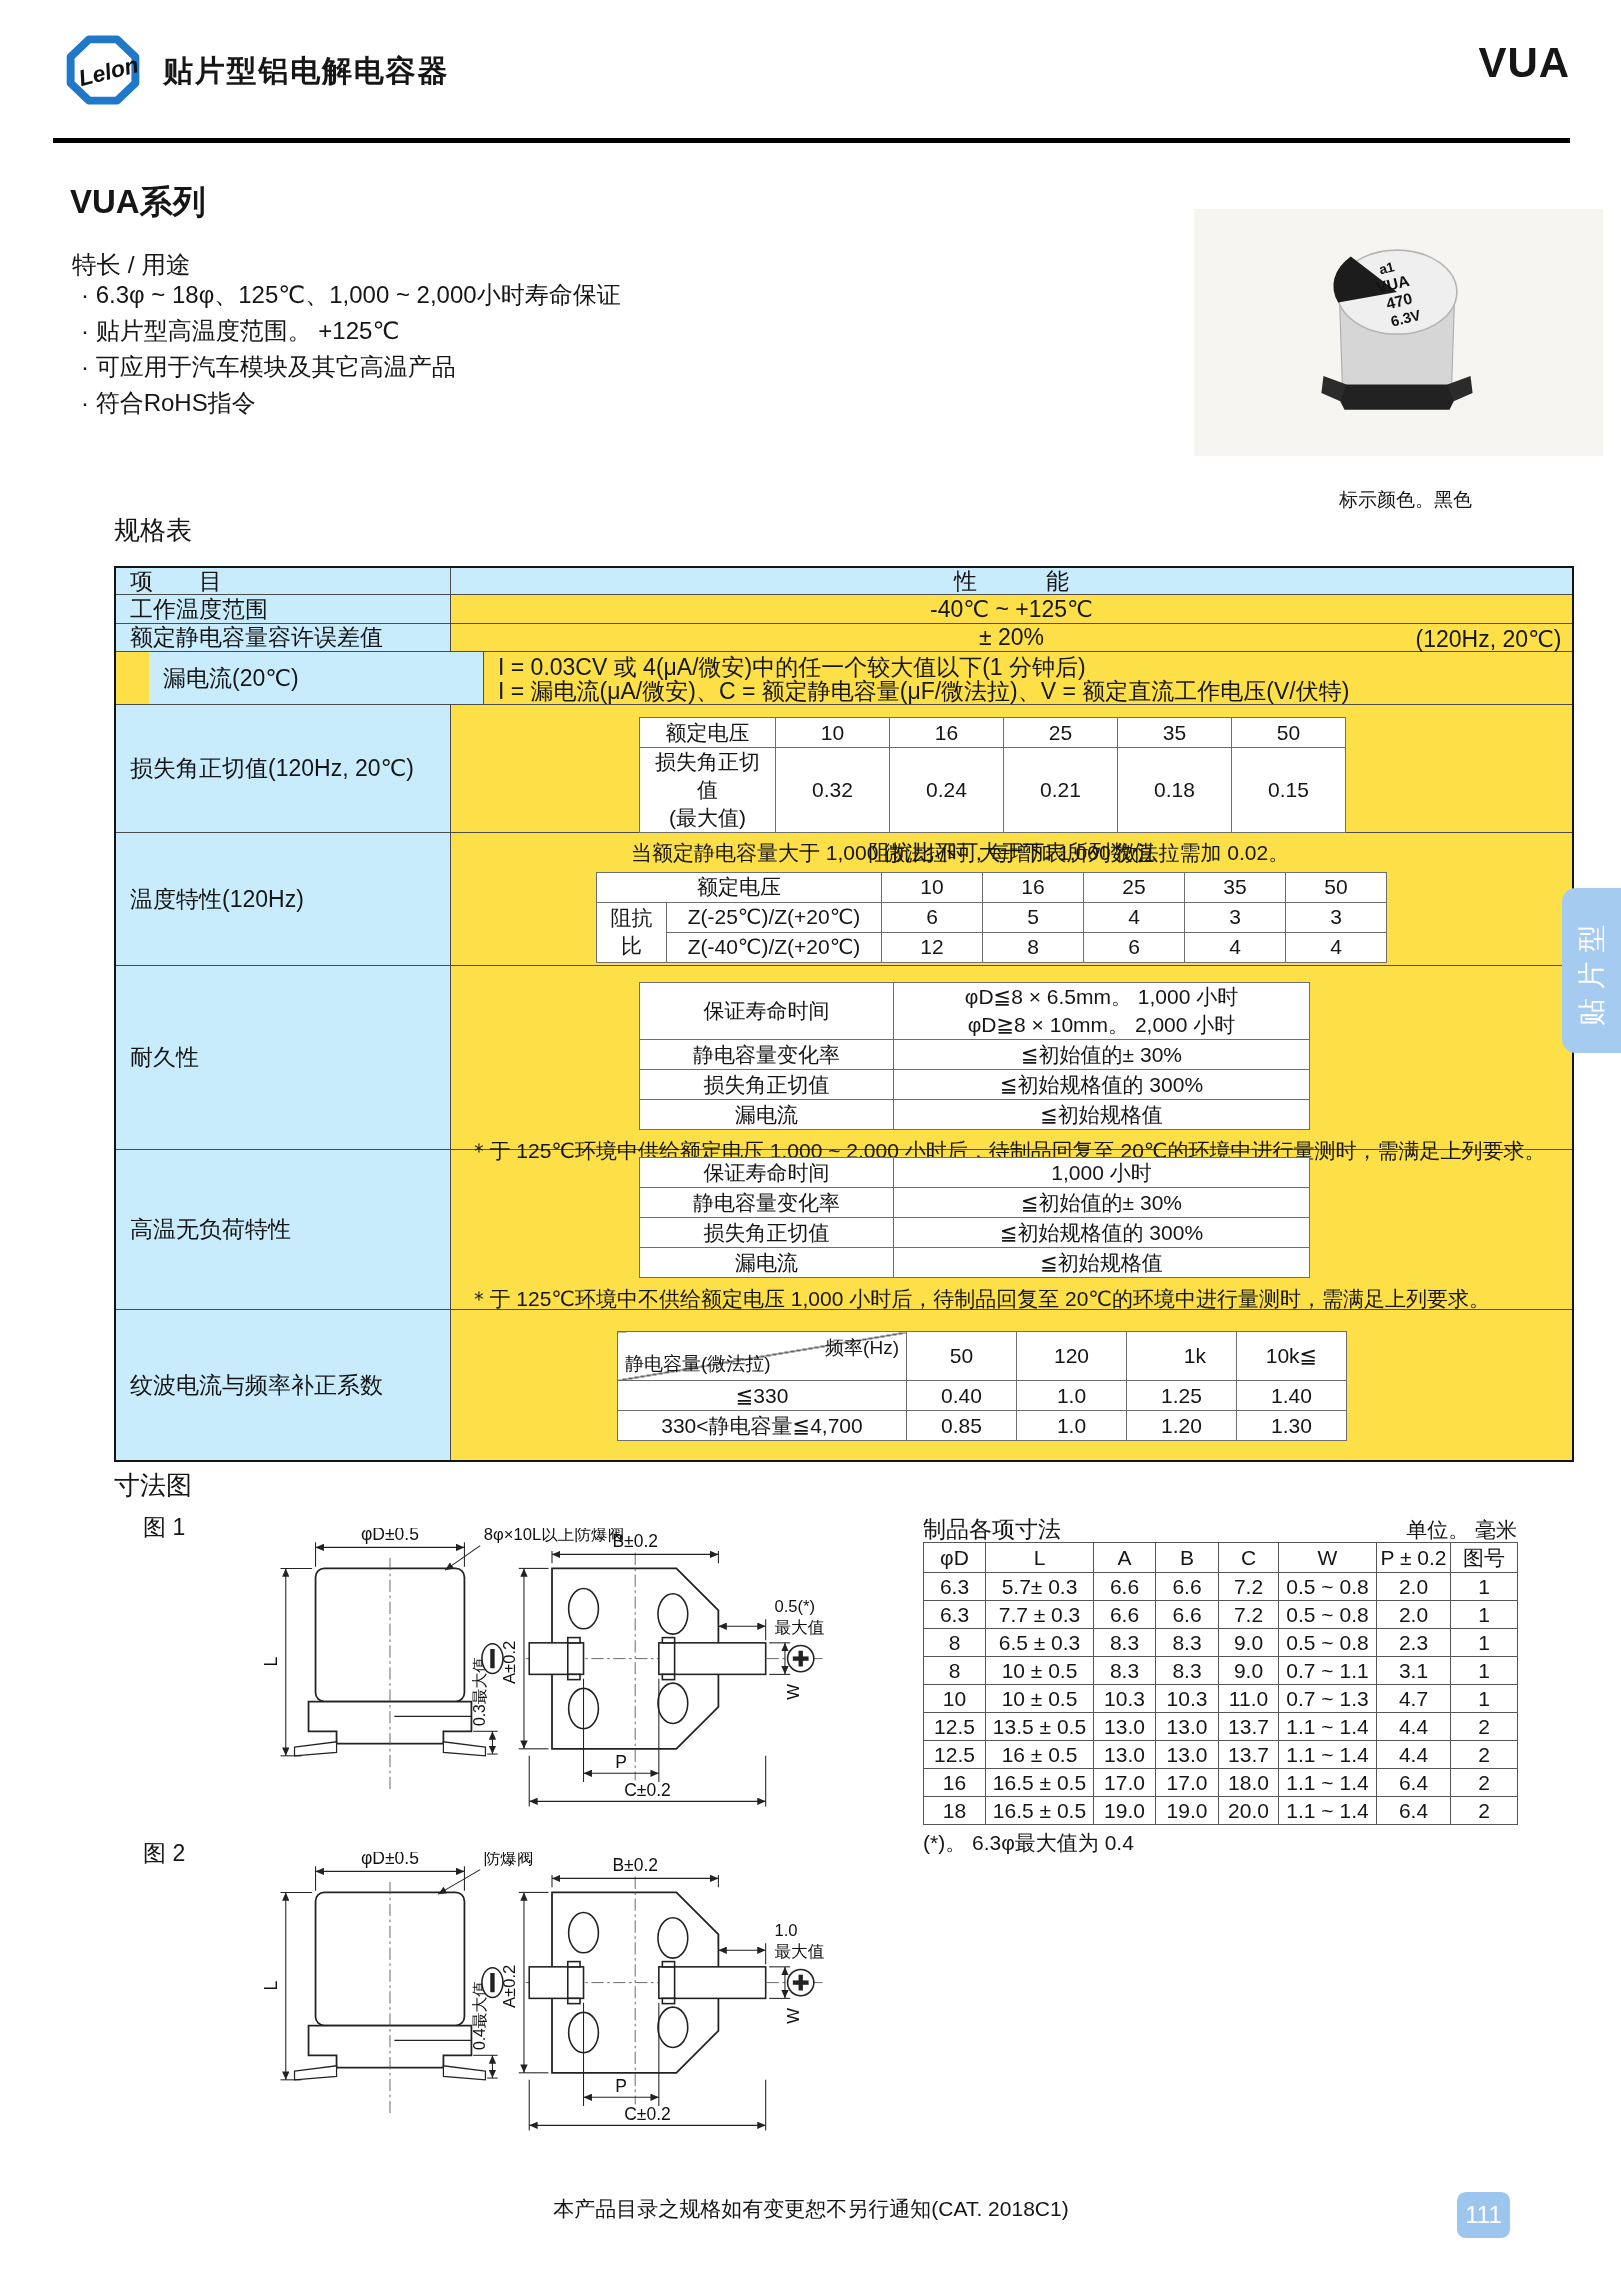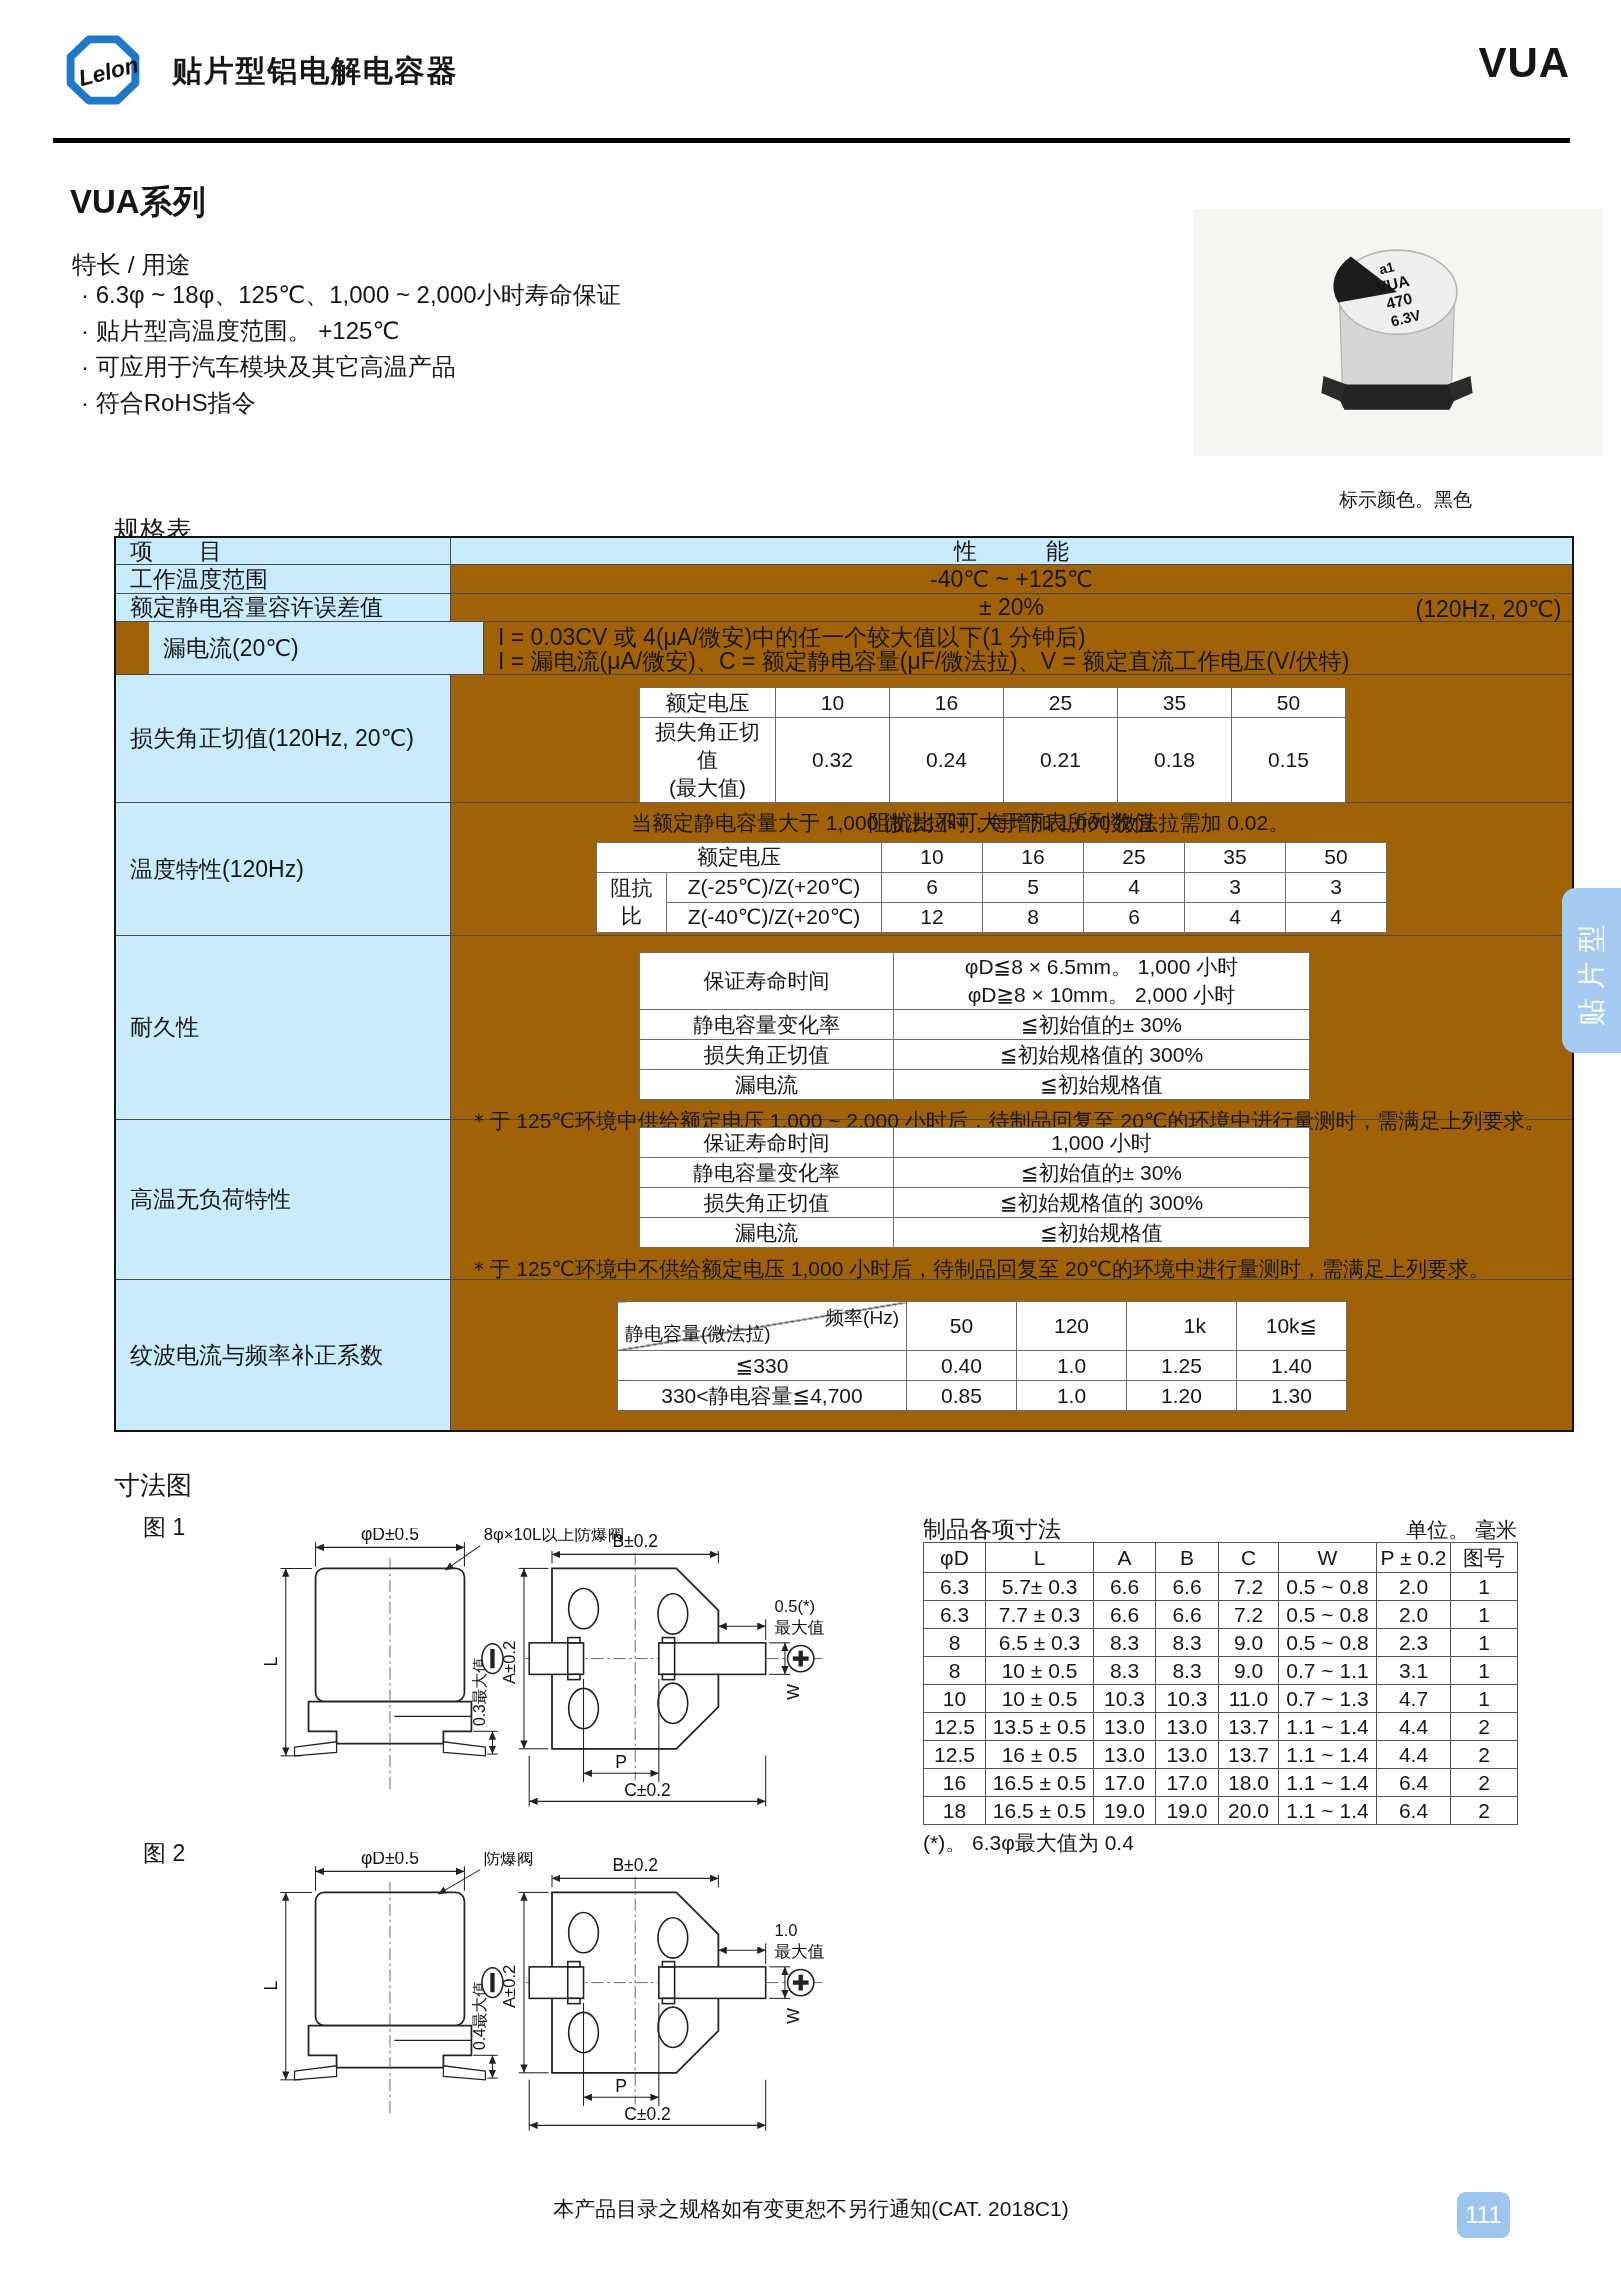--- a/index.html
+++ b/index.html
@@ -11,21 +11,21 @@
   .hd-code{font-size:42px;font-weight:bold;letter-spacing:0.9px;}
   .hd-rule{background:#000;height:5.3px;}
   .series-title{font-size:33px;font-weight:bold;}
   .feat-head{font-size:24.5px;}
   .feat li{font-size:24px;line-height:36px;list-style:none;}
   .feat{margin:0;padding:0;}
   .photo-box{background:#f6f5f2;}
   .mark-note{font-size:19px;}
   .sec-head{font-size:26px;}
   
-  .spec{position:absolute;left:114px;top:536px;width:1460px;border:2.6px solid #141414;background:#a16207;box-sizing:border-box;}
+  .spec{position:absolute;left:114px;top:566px;width:1460px;border:2.6px solid #141414;background:#fde047;box-sizing:border-box;}
   .srow{display:flex;border-top:1.8px solid #4c4c4c;box-sizing:border-box;}
   .srow:first-child{border-top:none;}
   .slabel{width:335px;flex:0 0 335px;background:#c9ecfc;border-right:1.8px solid #4c4c4c;display:flex;align-items:center;padding-left:14px;font-size:23px;box-sizing:border-box;}
   .sval{flex:1;position:relative;font-size:23px;box-sizing:border-box;}
   .sval.center{display:flex;align-items:center;justify-content:center;}
   .hdrow .slabel,.hdrow .sval{background:#c9ecfc;}
   
   table.it{border-collapse:collapse;background:#fff;}
   table.it td,table.it th{border:0.9px solid #6e6e6e;text-align:center;font-size:21px;font-weight:normal;padding:0 5.3px;box-sizing:border-box;}
   .note{font-size:21px;}
@@ -59,21 +59,21 @@
         </marker>
     </defs>
   </svg>
 
   <div class="abs" style="left:66px;top:35px;width:74px;height:70px;">
     <svg width="74" height="70" viewBox="0 0 84 80">
       <polygon points="26,5 58,5 79,25 79,55 58,75 26,75 5,55 5,25" fill="#ffffff" stroke="#1f78c8" stroke-width="9" stroke-linejoin="round"></polygon>
       <text x="13" y="52" transform="rotate(-14 42 40)" font-size="26" font-style="italic" font-weight="bold" fill="#1f78c8" font-family="DejaVu Serif, serif">Lelon</text>
     </svg>
   </div>
-  <div class="abs hd-title" style="left:172px;top:51px;">贴片型铝电解电容器</div>
+  <div class="abs hd-title" style="left:163px;top:51px;">贴片型铝电解电容器</div>
   <div class="abs hd-code" style="left:1454px;top:39px;width:116px;text-align:right;">VUA</div>
   <div class="abs hd-rule" style="left:53px;top:138px;width:1517px;"></div>
 
   <div class="abs series-title" style="left:70px;top:180px;">VUA系列</div>
   <div class="abs feat-head" style="left:72px;top:248px;">特长 / 用途</div>
   <ul class="abs feat" style="left:81px;top:277px;">
     <li>· 6.3φ ~ 18φ、125℃、1,000 ~ 2,000小时寿命保证</li>
     <li>· 贴片型高温度范围。 +125℃</li>
     <li>· 可应用于汽车模块及其它高温产品</li>
     <li>· 符合RoHS指令</li>

